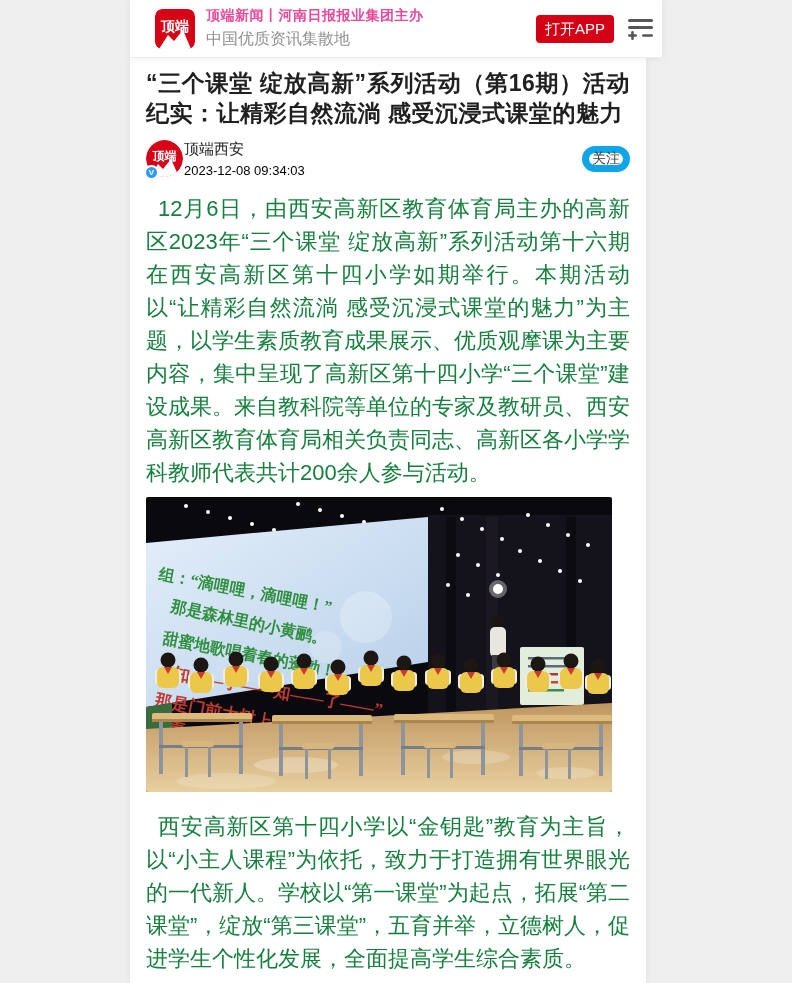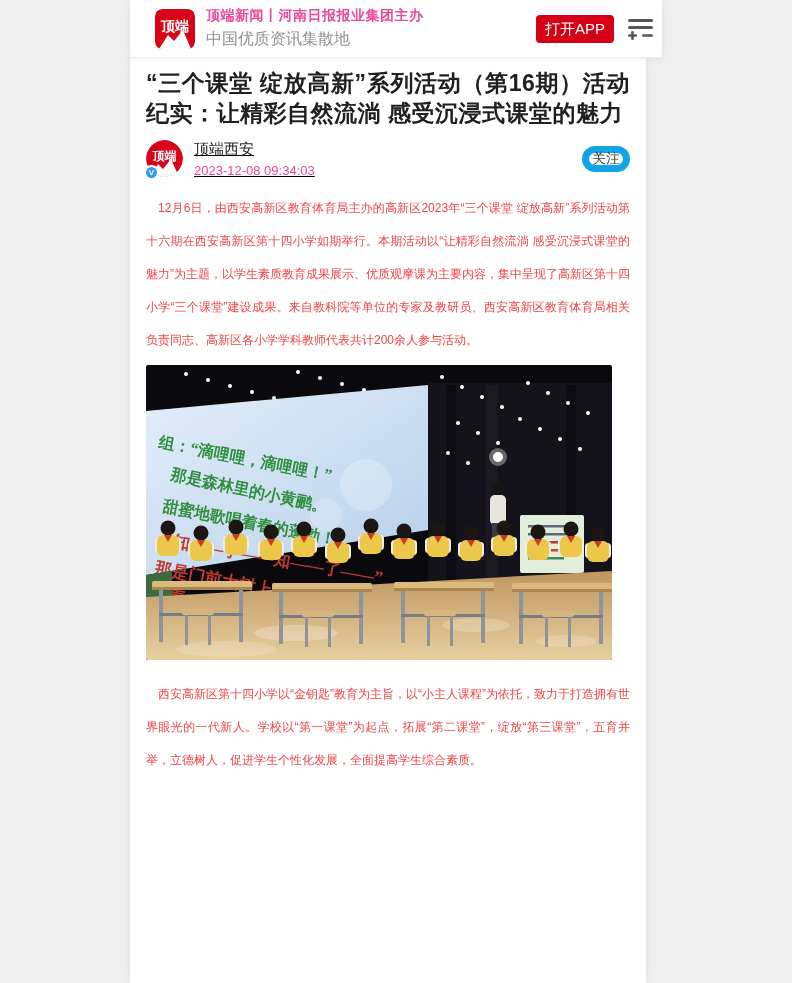--- a/index.html
+++ b/index.html
@@ -59,33 +59,33 @@
   }
   .author-row { margin-top: 12px; height: 38px; display: flex; align-items: center; }
   .avatar-wrap { position: relative; width: 38px; height: 38px; flex: 0 0 auto; }
   .v-badge {
     position: absolute; left: -2px; bottom: -2px;
     width: 15px; height: 15px; border-radius: 50%;
     background: #2f9bf4; border: 2px solid #fff;
     color: #fff; font-size: 8px; font-weight: 700;
     display: flex; align-items: center; justify-content: center;
   }
-  .author-meta { margin-left: 10px; flex: 1 1 auto; text-decoration: underline; }
+  .author-meta { flex: 1 1 auto; }
   .author-name { font-size: 15px; color: #262626; }
-  .publish-time { font-size: 13px; color: #ec4899; margin-top: 4px; }
+  .publish-time { font-size: 13px; color: #000000; margin-top: 4px; }
   .follow-btn {
     flex: 0 0 auto;
     width: 48px; height: 26px;
     border: 7px solid #0ea5e9; border-radius: 14px;
     background: #fff; color: #404040; font-size: 14px;
     display: flex; align-items: center; justify-content: center;
     cursor: pointer;
   }
   .para {
-    font-size: 12px; line-height: 33px; color: #ef4444;
+    font-size: 22px; line-height: 33px; color: #15803d;
     text-align: justify;
   }
   .para.p1 { margin-top: 14px; }
   .para.p2 { margin-top: 18px; }
   .para.indent { text-indent: 12px; }
   .photo-fig {
     margin-top: 8px; width: 466px; height: 295px;
     border-radius: 2px; overflow: hidden; cursor: pointer;
   }
   .photo-fig svg { display: block; }

